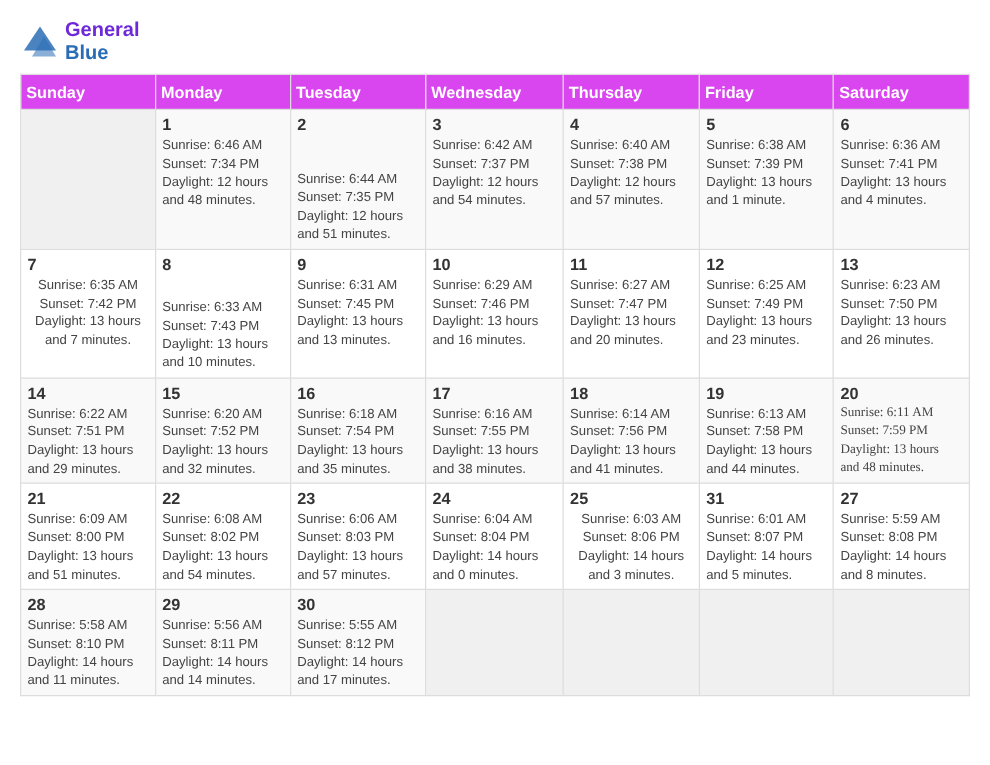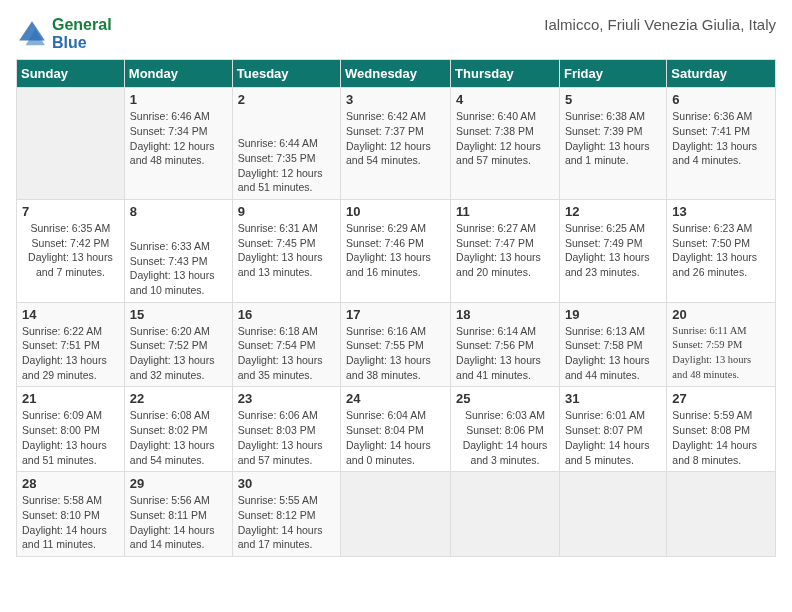--- a/index.html
+++ b/index.html
@@ -22,21 +22,21 @@
       gap: 4px;
     }
     .logo-text {
       display: flex;
       flex-direction: column;
       line-height: 1.1;
     }
     .logo-general {
       font-size: 16px;
       font-weight: bold;
-      color: #15803d;
+      color: #6d28d9;
     }
     .logo-blue {
       font-size: 16px;
       font-weight: bold;
       color: #2a6db5;
     }
     .logo-icon {
       width: 32px;
       height: 32px;
     }
@@ -51,21 +51,21 @@
     .calendar-subtitle {
       font-size: 15px;
       color: #555;
     }
     table {
       width: 100%;
       border-collapse: collapse;
       font-size: 11px;
     }
     thead tr th {
-      background: #0f766e;
+      background: #d946ef;
       color: #fff;
       padding: 6px 4px;
       text-align: left;
       font-size: 13px;
       font-weight: bold;
       border: 1px solid #ddd;
     }
     tbody tr td {
       border: 1px solid #ddd;
       padding: 4px 5px;
@@ -101,21 +101,20 @@
     <svg class="logo-icon" viewBox="0 0 40 40">
       <polygon points="20,4 36,28 4,28" fill="#2a6db5" opacity="0.85"></polygon>
       <polygon points="24,14 36,34 12,34" fill="#2a6db5" opacity="0.55"></polygon>
     </svg>
     <div class="logo-text">
       <span class="logo-general">General</span>
       <span class="logo-blue">Blue</span>
     </div>
   </div>
   <div class="title-area">
-    <div class="calendar-subtitle">Ialmicco, Friuli Venezia Giulia, Italy</div>
   </div>
 </div>
 
 <table>
   <thead>
     <tr>
     <th>Sunday</th>
         <th>Monday</th>
         <th>Tuesday</th>
         <th>Wednesday</th>

